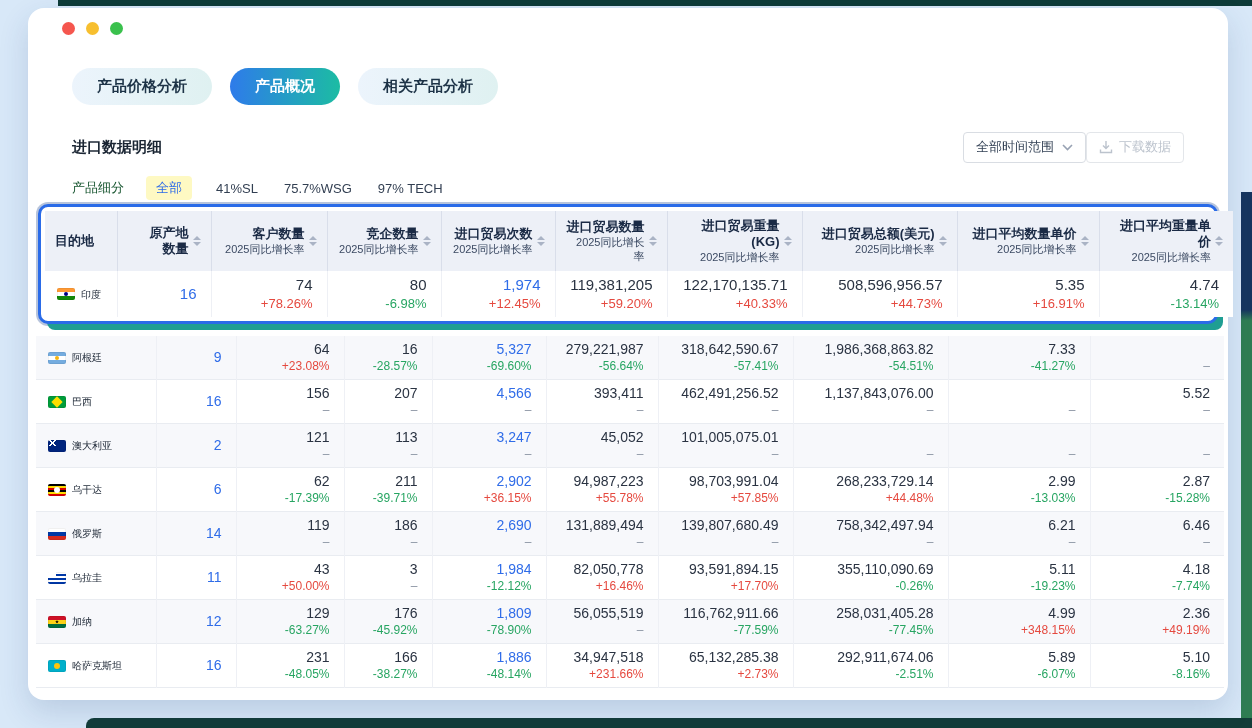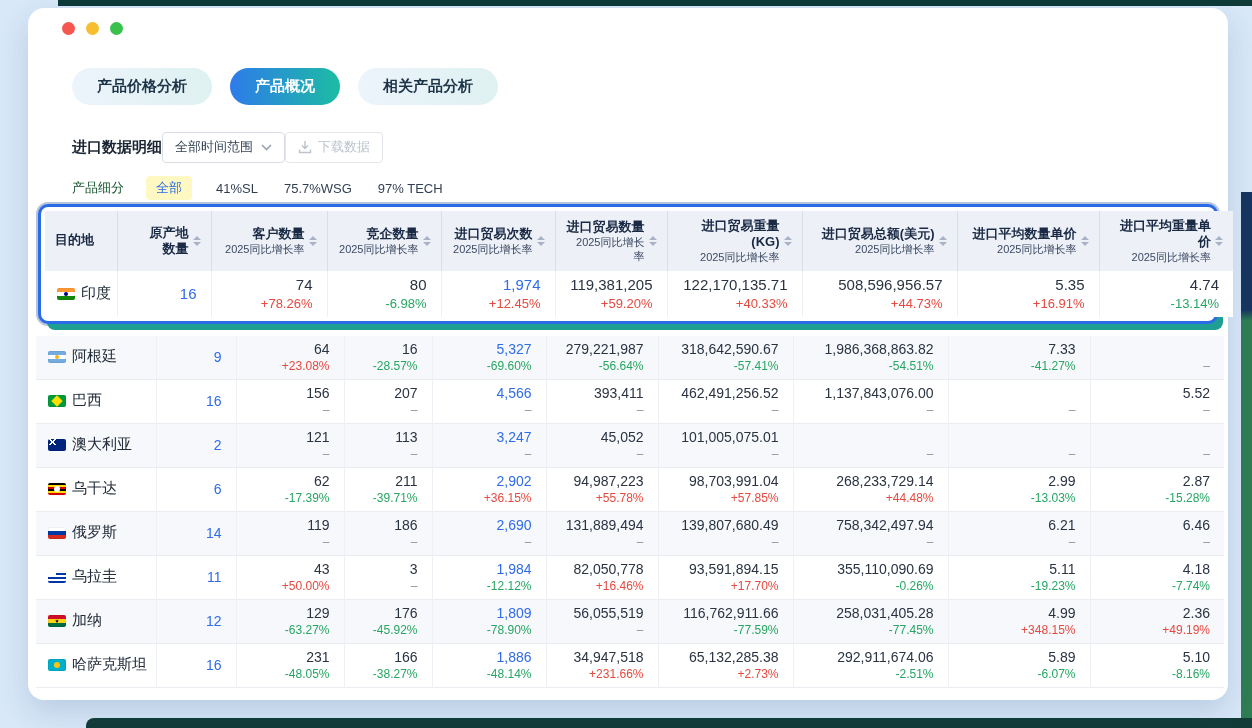--- a/index.html
+++ b/index.html
@@ -17,61 +17,61 @@
 
   .traffic{position:absolute;left:34px;top:14px;display:flex;gap:11px;}
   .dot{width:13px;height:13px;border-radius:50%;display:inline-block;}
   .dot.red{background:#f5564e;} .dot.yellow{background:#f7bf2f;} .dot.green{background:#3ac14d;}
 
   .tabs{position:absolute;left:44px;top:60px;display:flex;gap:18px;}
   .tab{height:37px;border-radius:19px;padding:0 25px;display:flex;align-items:center;font-size:15px;font-weight:700;
     color:#1d3347;background:linear-gradient(90deg,#ecf4fc,#dff1f1);cursor:pointer;border:none;}
   .tab.active{background:linear-gradient(90deg,#2e7bea,#1cbca3);color:#fff;}
 
-  .section-head{position:absolute;left:44px;right:44px;top:122px;height:34px;display:flex;align-items:center;justify-content:flex-start;}
+  .section-head{position:absolute;left:44px;right:44px;top:122px;height:34px;display:flex;align-items:center;justify-content:space-between;}
   .title{font-size:15px;font-weight:700;color:#1a2533;}
   .controls{display:flex;align-items:center;}
   .select{height:31px;border:1px solid #d9dde3;border-radius:4px;display:flex;align-items:center;gap:8px;
     padding:0 12px;font-size:13px;color:#344256;background:#fff;cursor:pointer;}
   .dl{height:31px;border:1px solid #e3e6ea;border-radius:4px;display:flex;align-items:center;gap:6px;
     padding:0 12px;font-size:13px;color:#bcc3cd;background:#fff;cursor:pointer;}
 
   .filters{position:absolute;left:44px;top:168px;display:flex;align-items:center;gap:22px;font-size:13px;}
   .flabel{color:#14532d;}
   .fopt{color:#323f52;cursor:pointer;padding:3px 2px;border-radius:4px;}
   .fopt.active{background:#fef9c3;color:#2e6ce8;padding:3px 10px;}
 
   .table-area{position:absolute;left:8px;right:8px;top:196px;}
   .annotation-box{margin:0 2px;border:3px solid #2a6be8;border-radius:10px;padding:4px;background:#fff;
     box-shadow:7px 8px 0 -2px #1f9e93, 0 0 0 2px rgba(18,58,138,.30);}
 
   table.t{width:100%;border-collapse:collapse;table-layout:fixed;}
   .t th{background:#edf0f7;vertical-align:middle;padding:7px 10px;}
-  .t th.al{text-align:left;font-family:Liberation Mono, monospace;}
+  .t th.al{text-align:left;}
   .t th+th{border-left:1px solid #d9deea;}
   .hwrap{display:flex;align-items:center;gap:4px;}
   .ar .hwrap{justify-content:flex-end;}
   .htxt{text-align:right;}
   .al .htxt{text-align:left;}
   .hl{font-size:13px;font-weight:700;color:#1a2a45;line-height:16px;}
   .hs{font-size:11px;font-weight:400;color:#3c4a63;line-height:14px;}
   .sort{display:inline-flex;flex-direction:column;gap:2px;cursor:pointer;}
   .sort i{width:0;height:0;border-left:4px solid transparent;border-right:4px solid transparent;display:block;}
   .sort .su{border-bottom:4px solid #aab3c5;}
   .sort .sd{border-top:4px solid #aab3c5;}
 
   .t td{vertical-align:middle;white-space:nowrap;overflow:hidden;}
   .t td.ar{text-align:right;padding:4px 14px 5px;}
   .t td.al{text-align:left;padding:4px 8px 5px 12px;}
   .t td+td{border-left:1px solid #eef0f5;}
   .val{font-size:14px;color:#2a3342;line-height:18px;}
   .val.link{color:#2f6ce8;cursor:pointer;}
   .chg{font-size:12px;line-height:16px;}
   .chg.up{color:#e5493f;} .chg.down{color:#27a562;} .chg.flat{color:#8b94a3;}
-  .cname{font-size:15px;color:#222c3a;vertical-align:middle;}
+  .cname{font-size:10px;color:#222c3a;vertical-align:middle;}
 
   
   .pinned td{background:#fff;padding-top:8px;padding-bottom:9px;}
   .pinned .val{font-size:15px;line-height:20px;}
   .pinned .chg{font-size:13px;line-height:17px;}
 
   
   table.body{margin-top:12px;}
   .body tbody tr{border-bottom:1px solid #e9ecf1;}
   .body tbody tr:nth-child(odd){background:#f7f8fb;}

